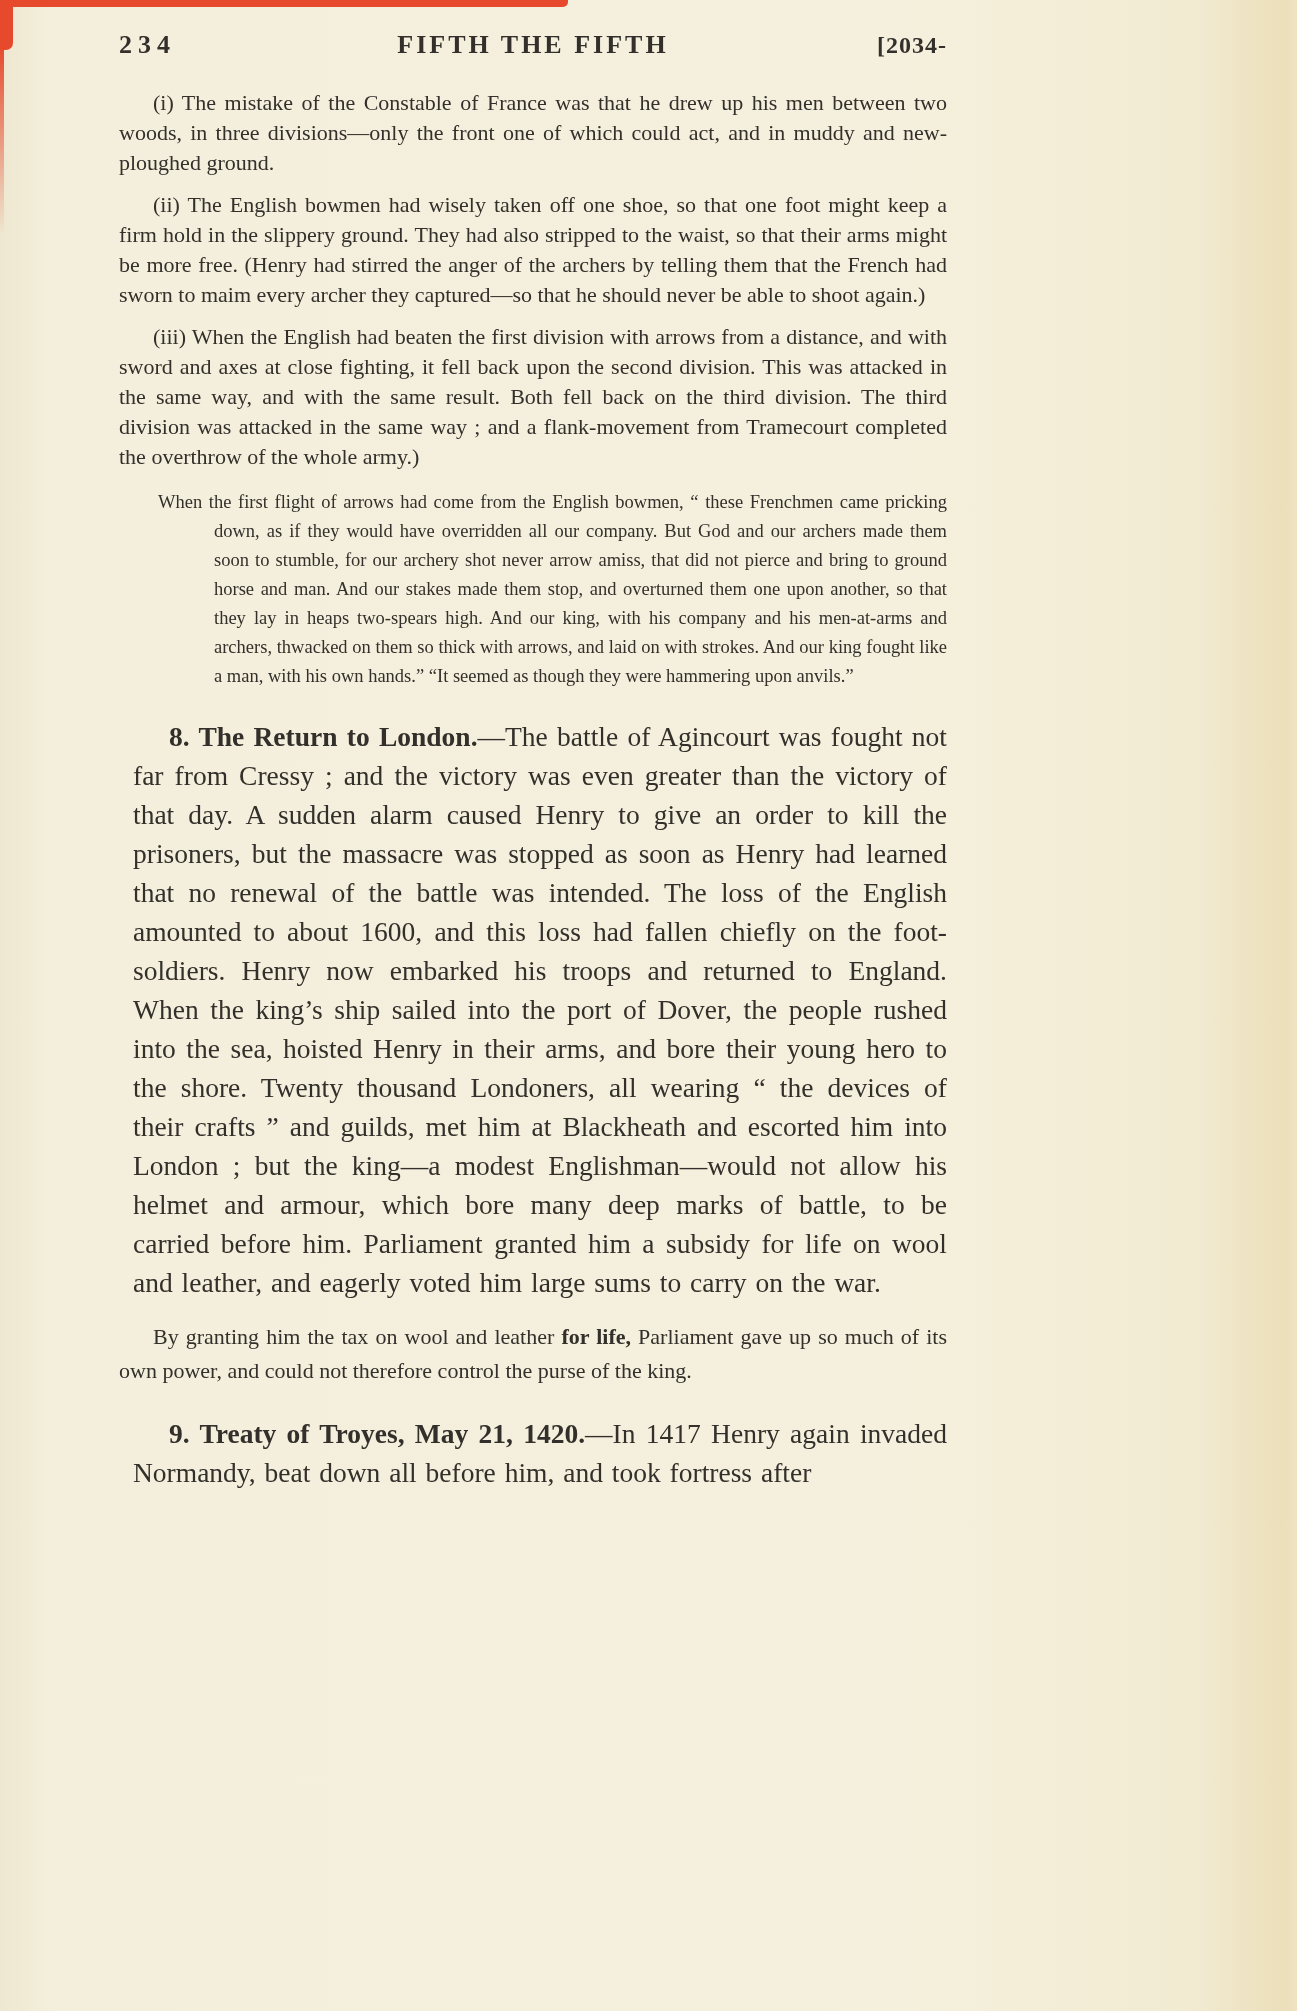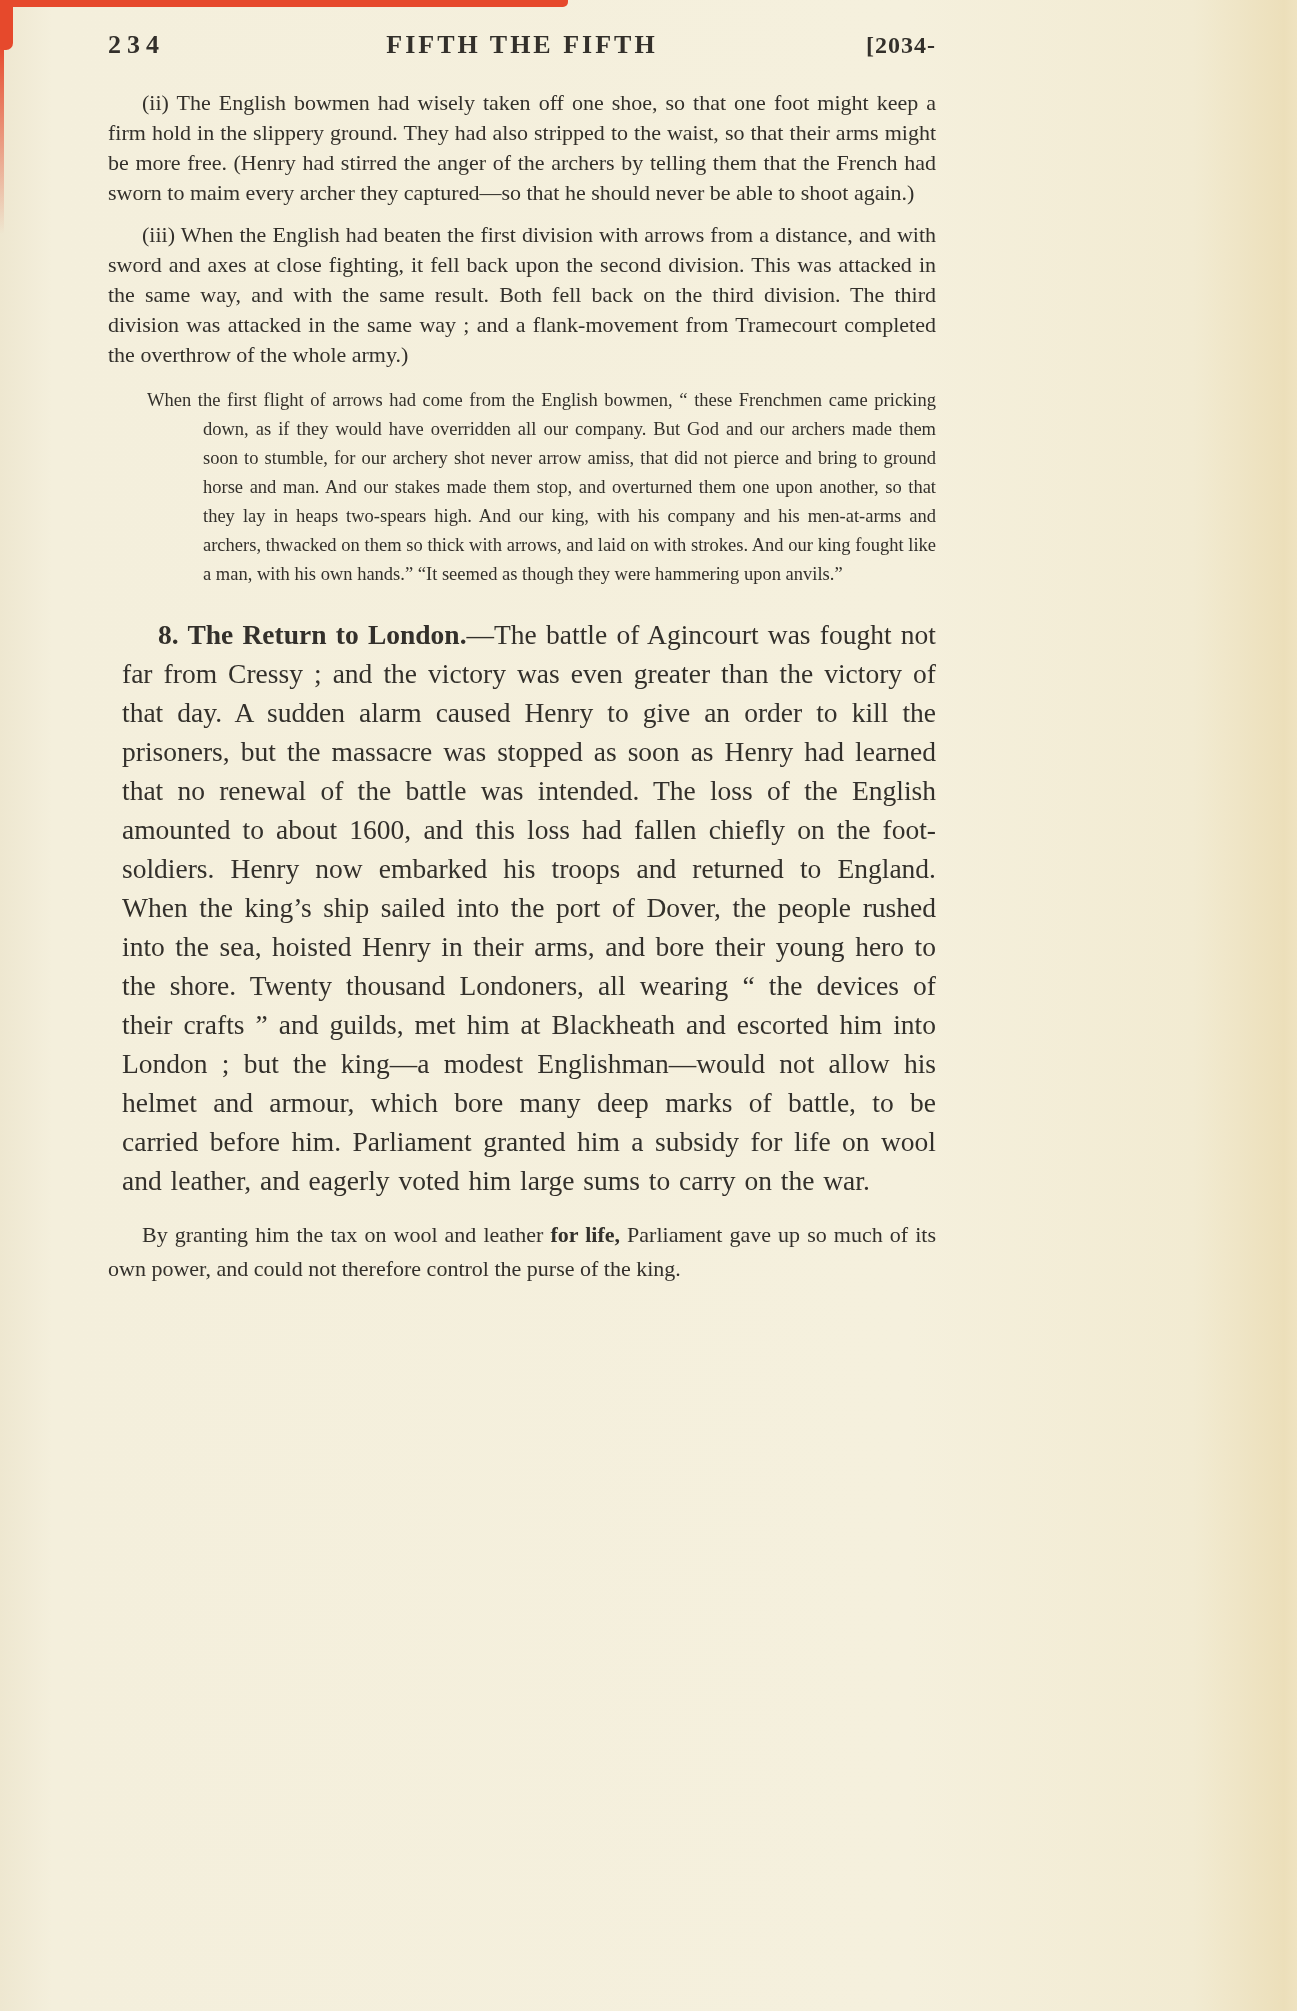--- a/index.html
+++ b/index.html
@@ -27,21 +27,21 @@
     border-radius: 0 0 7px 3px;
   }
   .edge-left {
     position: absolute; top: 44px; left: 0;
     width: 4px; height: 190px;
     background: linear-gradient(#e6492c, rgba(230,73,44,0));
   }
 
   .content {
     position: absolute;
-    left: 108px;
+    left: 119px;
     top: 30px;
     width: 828px;
   }
 
   .page-header {
     display: grid;
     grid-template-columns: 1fr auto 1fr;
     align-items: baseline;
     font-weight: bold;
     font-size: 26px;
@@ -96,24 +96,26 @@
 
 <div class="content">
 
   <header class="page-header">
     <span class="page-number">234</span>
     <span class="running-title">FIFTH THE FIFTH</span>
     <span class="date-marker">[2034-</span>
   </header>
 
   <div class="notes">
+    <p class="note">(i) The mistake of the Constable of France was that he drew up his men between two woods, in three divisions—only the front one of which could act, and in muddy and new-ploughed ground.</p>
     <p class="note">(ii) The English bowmen had wisely taken off one shoe, so that one foot might keep a firm hold in the slippery ground.  They had also stripped to the waist, so that their arms might be more free.  (Henry had stirred the anger of the archers by telling them that the French had sworn to maim every archer they captured—so that he should never be able to shoot again.)</p>
     <p class="note">(iii) When the English had beaten the first division with arrows from a distance, and with sword and axes at close fighting, it fell back upon the second division. This was attacked in the same way, and with the same result.  Both fell back on the third division.  The third division was attacked in the same way ; and a flank-movement from Tramecourt completed the overthrow of the whole army.)</p>
   </div>
 
   <p class="quote">When the first flight of arrows had come from the English bowmen, “ these Frenchmen came pricking down, as if they would have overridden all our company.  But God and our archers made them soon to stumble, for our archery shot never arrow amiss, that did not pierce and bring to ground horse and man.  And our stakes made them stop, and overturned them one upon another, so that they lay in heaps two-spears high.  And our king, with his company and his men-at-arms and archers, thwacked on them so thick with arrows, and laid on with strokes.  And our king fought like a man, with his own hands.”  “It seemed as though they were hammering upon anvils.”</p>
 
   <p class="main-para"><strong>8. The Return to London.</strong><span>—The battle of Agincourt was fought not far from Cressy ; and the victory was even greater than the victory of that day.  A sudden alarm caused Henry to give an order to kill the prisoners, but the massacre was stopped as soon as Henry had learned that no renewal of the battle was intended.  The loss of the English amounted to about 1600, and this loss had fallen chiefly on the foot-soldiers.  Henry now embarked his troops and returned to England.  When the king’s ship sailed into the port of Dover, the people rushed into the sea, hoisted Henry in their arms, and bore their young hero to the shore.  Twenty thousand Londoners, all wearing “ the devices of their crafts ” and guilds, met him at Blackheath and escorted him into London ; but the king—a modest Englishman—would not allow his helmet and armour, which bore many deep marks of battle, to be carried before him.  Parliament granted him a subsidy for life on wool and leather, and eagerly voted him large sums to carry on the war.</span></p>
 
   <p class="small-note"><span>By granting him the tax on wool and leather </span><strong>for life,</strong><span> Parliament gave up so much of its own power, and could not therefore control the purse of the king.</span></p>
 
+  <p class="main-para"><strong>9. Treaty of Troyes, May 21, 1420.</strong><span>—In 1417 Henry again invaded Normandy, beat down all before him, and took fortress after</span></p>
 
 </div>
 
 </body></html>

